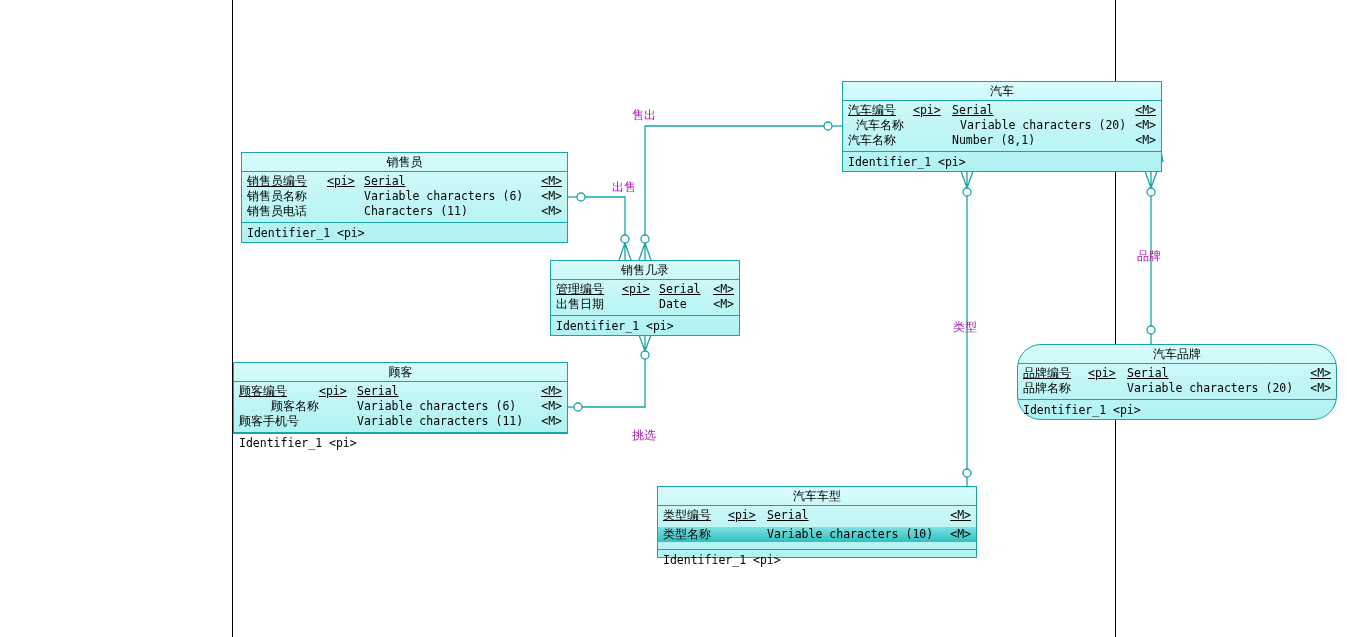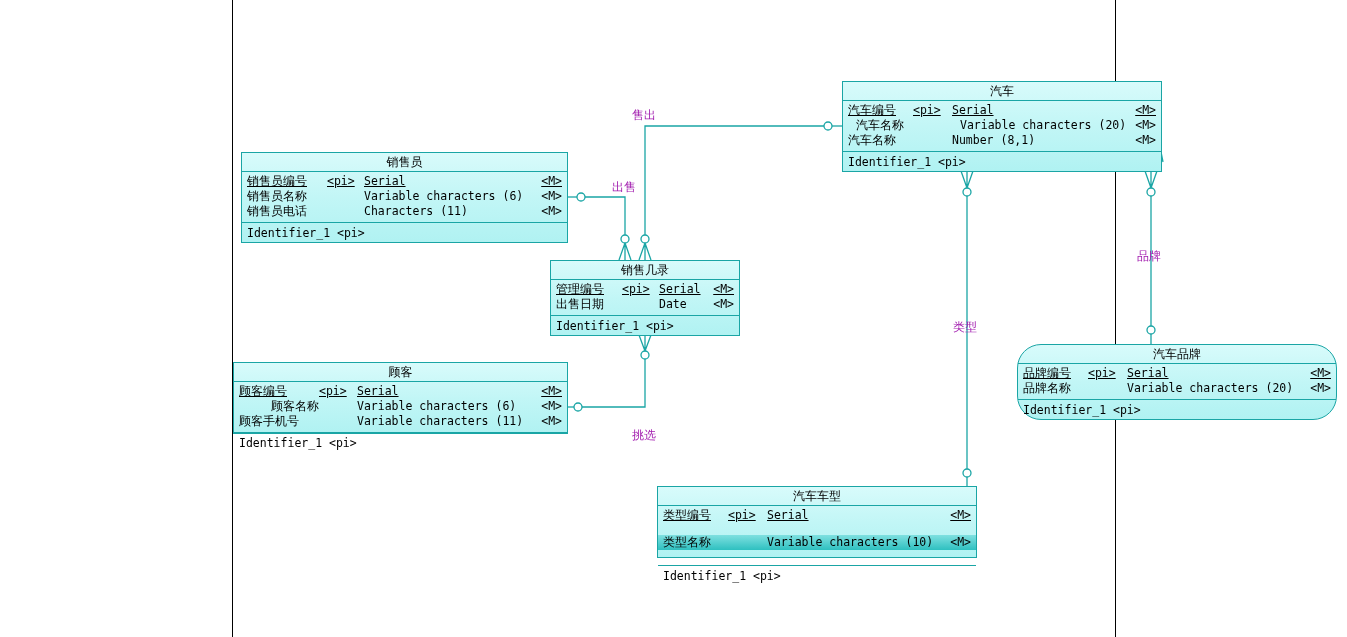--- a/index.html
+++ b/index.html
@@ -6,21 +6,21 @@
   body { width:1347px; height:637px; background:#ffffff; position:relative; overflow:hidden;
          font-family:"DejaVu Sans Mono","Liberation Mono",monospace; }
   .vline { position:absolute; top:0; width:1px; height:637px; background:#000; }
   svg.links { position:absolute; left:0; top:0; width:1347px; height:637px; }
   .entity { position:absolute; border:1px solid #1aa5a5; box-sizing:border-box;
             background:linear-gradient(180deg,#d8fbfb 0%,#c2f6f6 50%,#b0f2f2 100%); color:#000; }
   .ent-title { text-align:center; font-size:12px; height:18px; line-height:18px;
                border-bottom:1px solid #1aa5a5; font-family:"DejaVu Sans","Liberation Sans",sans-serif; }
   .ent-attrs { padding:2px 5px 3px 5px; border-bottom:1px solid #1aa5a5; }
   .row { display:flex; font-size:11.5px; height:15px; line-height:15px; white-space:nowrap; }
-  .row.hl { background:linear-gradient(180deg,#7fe0e0,#2ec0c0); margin:12px -5px; padding:0 5px; }
+  .row.hl { background:linear-gradient(180deg,#7fe0e0,#2ec0c0); margin:4px -5px; padding:0 5px; }
   .c-name { font-family:"DejaVu Sans","Liberation Sans",sans-serif; font-size:12px; }
   .c-pi, .c-type, .c-m { font-family:"DejaVu Sans Mono","Liberation Mono",monospace; }
   .c-m { margin-left:auto; }
   .u { text-decoration:underline; }
   .ent-id { font-size:11.5px; padding:2px 5px; height:16px; line-height:16px; white-space:nowrap; }
   .rel-label { position:absolute; font-size:12px; font-family:"DejaVu Sans","Liberation Sans",sans-serif; color:#a21caf; background:transparent; }
 </style>
 </head>
 <body>
 

